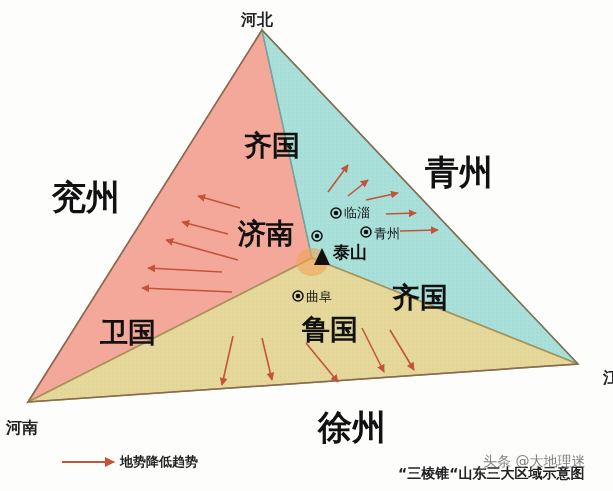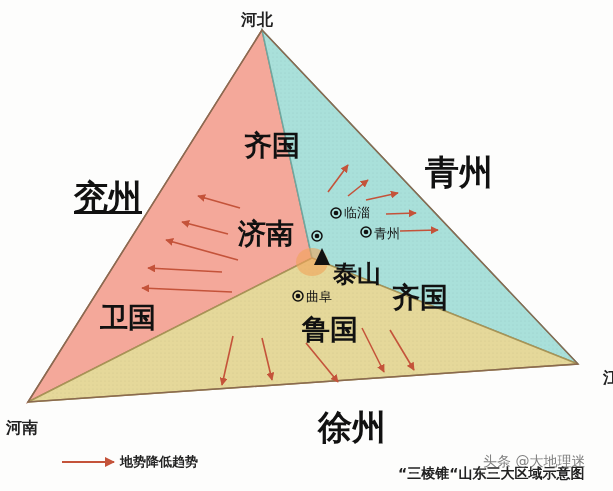--- a/index.html
+++ b/index.html
@@ -77,30 +77,30 @@
       <circle cx="298" cy="296" r="1.6" fill="#111"></circle>
   </g>
 
   <line x1="62" y1="462" x2="114" y2="462" stroke="#c4533a" stroke-width="2" marker-end="url(#ah)"></line>
 </svg>
 
 <div class="lbl corner" style="left:241px;top:12px;">河北</div>
 <div class="lbl corner" style="left:6px;top:420px;">河南</div>
 <div class="lbl corner" style="left:575px;top:370px;margin-left:28px;">江苏</div>
 
-<div class="lbl big" style="left:74px;top:180px;text-decoration:underline;">兖州</div>
+<div class="lbl big" style="left:52px;top:180px;">兖州</div>
 <div class="lbl big" style="left:425px;top:155px;">青州</div>
 <div class="lbl big" style="left:318px;top:410px;">徐州</div>
 
 <div class="lbl mid" style="left:244px;top:132px;">齐国</div>
 <div class="lbl mid" style="left:392px;top:284px;">齐国</div>
-<div class="lbl mid" style="left:100px;top:304px;">卫国</div>
+<div class="lbl mid" style="left:100px;top:319px;">卫国</div>
 <div class="lbl mid" style="left:278px;top:316px;margin-left:24px;">鲁国</div>
 <div class="lbl mid" style="left:238px;top:220px;">济南</div>
 
-<div class="lbl" style="left:333px;top:262px;font-size:24px;">泰山</div>
+<div class="lbl" style="left:333px;top:244px;font-size:17px;">泰山</div>
 <div class="lbl small" style="left:344px;top:206px;">临淄</div>
 <div class="lbl small" style="left:374px;top:227px;">青州</div>
 <div class="lbl small" style="left:306px;top:290px;">曲阜</div>
 
 <div class="lbl legend-text" style="left:120px;top:455px;text-align:center;">地势降低趋势</div>
 <div class="lbl caption" style="left:398px;top:466px;">“三棱锥“山东三大区域示意图</div>
 <div class="lbl wm" style="left:483px;top:454px;">头条 @大地理迷</div>
 
 </body></html>

